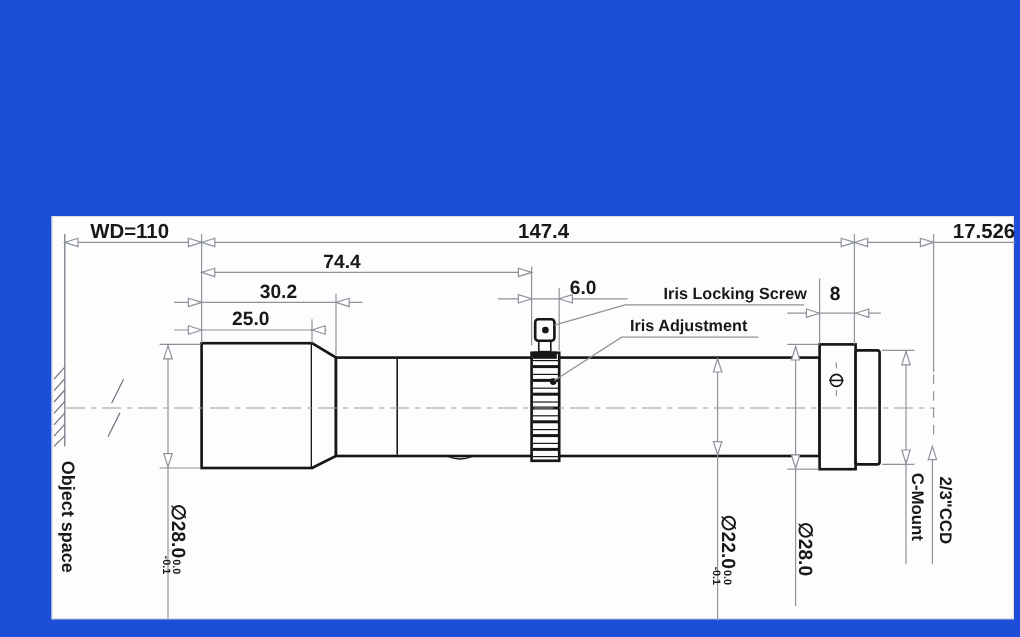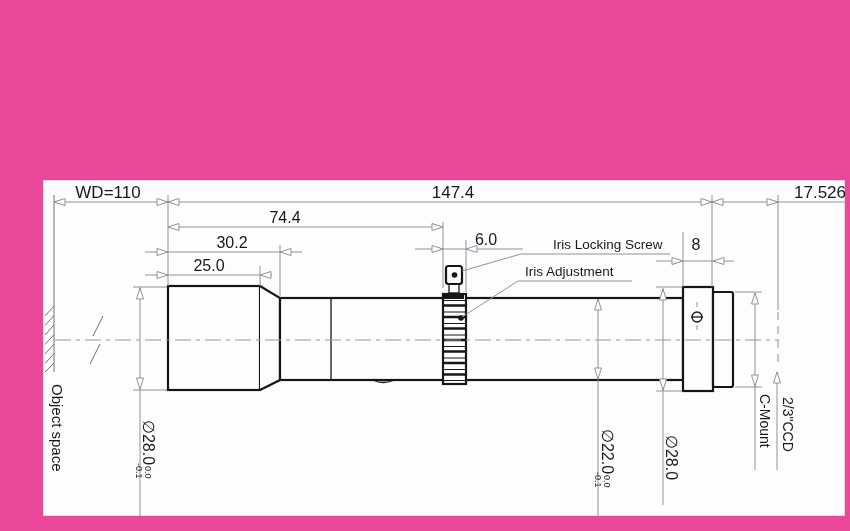--- a/index.html
+++ b/index.html
@@ -1,17 +1,17 @@
 <!DOCTYPE html>
 <html><head>
 <meta charset="utf-8">
 <style>
   html,body{margin:0;padding:0;background:#f0f0f1;}
-  .stage{position:relative;width:850px;height:531px;background:#ec4899;overflow:hidden;
-         font-family:"Liberation Sans", sans-serif;}
+  .stage{position:relative;width:850px;height:531px;background:#1d4ed8;overflow:hidden;
+         font-family:"Liberation Sans", sans-serif;font-weight:bold;}
   .canvas{position:absolute;left:43px;top:180px;width:802px;height:336px;
           background:#fdfdfe;border:1px solid #dfdfe2;box-sizing:border-box;}
   svg{position:absolute;left:0;top:0;}
   text{font-family:"Liberation Sans", sans-serif;fill:#17181a;}
   .dim{stroke:#8d929b;stroke-width:1;fill:none;}
   .dimdash{stroke:#8d929b;stroke-width:1;fill:none;stroke-dasharray:8 6;}
   .out{stroke:#161616;stroke-width:2.2;fill:#fdfdfe;}
   .outthin{stroke:#161616;stroke-width:1.3;fill:none;}
   .center{stroke:#999;stroke-width:1;fill:none;stroke-dasharray:16 5 4 5;}
   .hatch{stroke:#6b7280;stroke-width:1;fill:none;}

